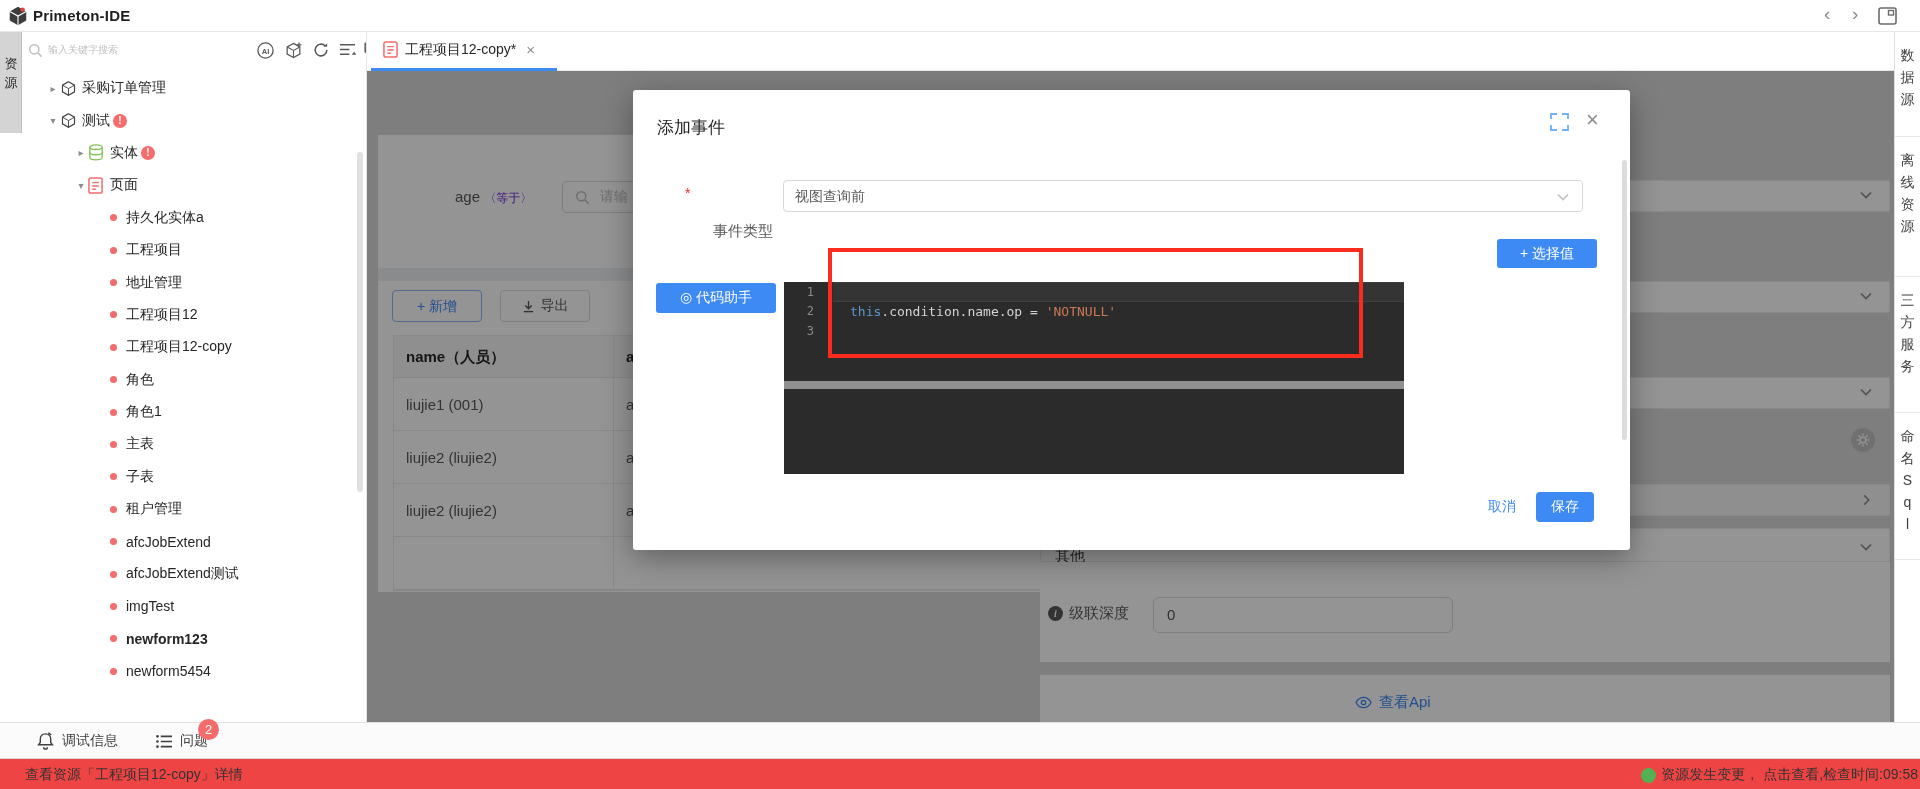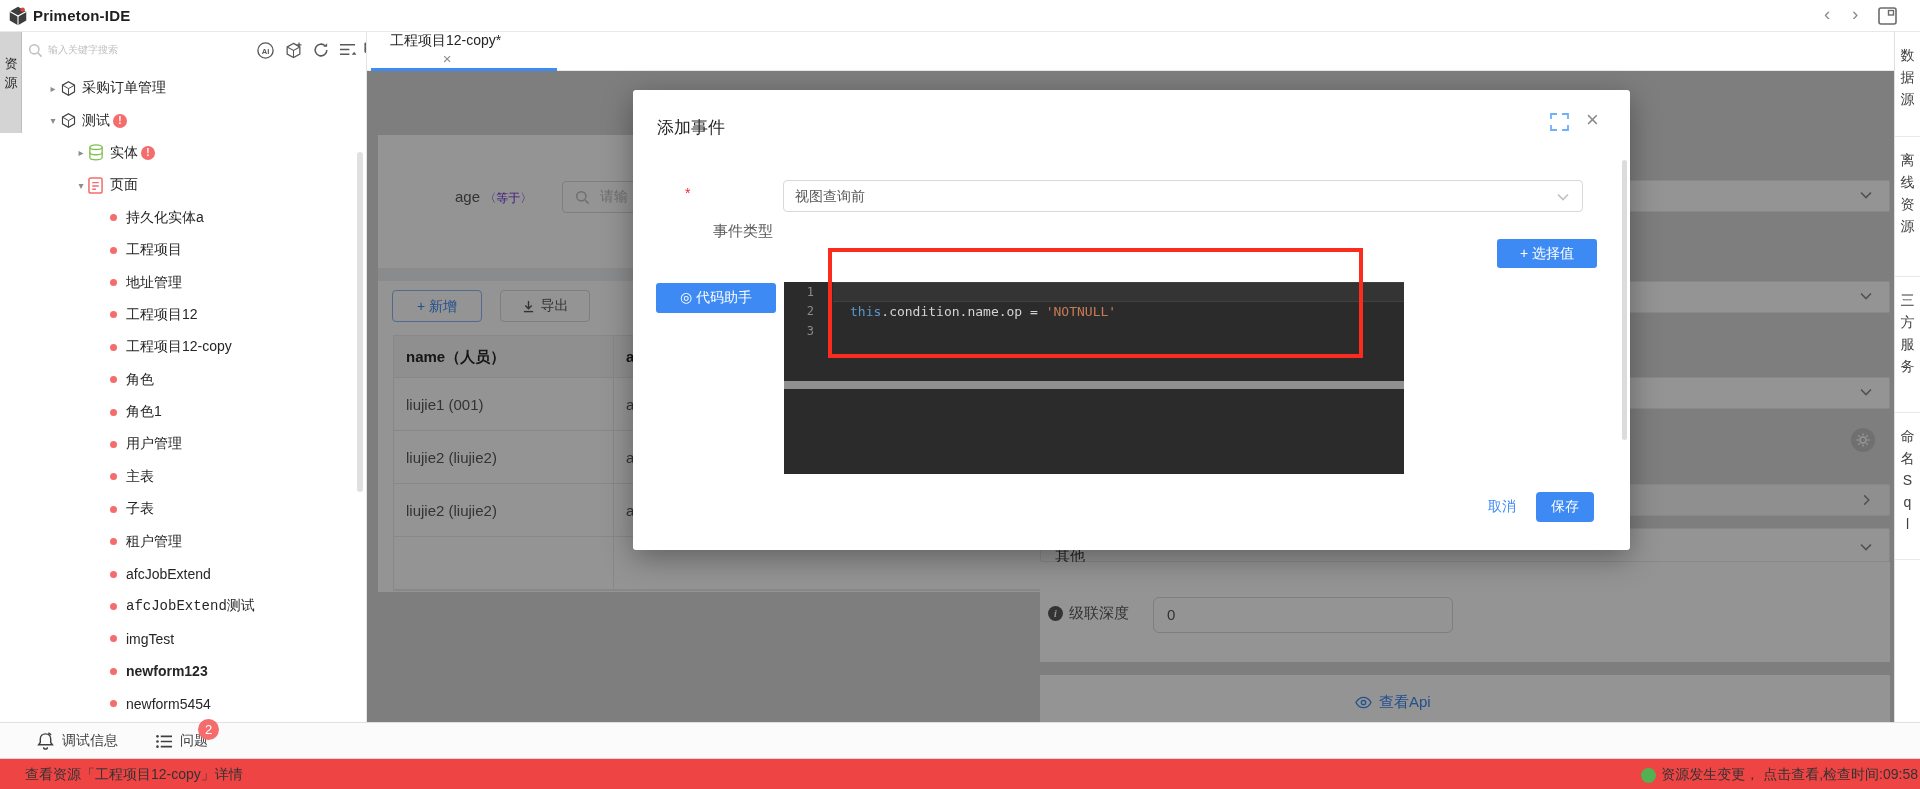--- a/index.html
+++ b/index.html
@@ -28,21 +28,21 @@
   .tree-row { display:flex; align-items:center; height:32.4px; cursor:pointer; }
   .tree-arrow { width:14px; font-size:10px; color:#8c8c8c; text-align:center; flex:0 0 14px; }
   .tree-ic { width:20px; height:17px; flex:0 0 20px; display:flex; align-items:center; }
   .tree-label { font-size:14px; color:#262626; margin-left:2px; white-space:nowrap; }
   .tree-dot { width:7px; height:7px; border-radius:50%; background:#f56c6c; flex:0 0 7px; margin-right:7px; }
   .tree-badge { width:14px; height:14px; border-radius:50%; background:#f56c6c; color:#fff; font-size:10px; font-weight:700; text-align:center; line-height:14px; margin-left:3px; flex:0 0 14px; }
   .side-scroll { left:357px; top:120px; width:6px; height:340px; background:#e0e0e0; border-radius:3px; }
 
   
   .tabbar { left:367px; top:32px; width:1527px; height:39px; background:#fff; border-bottom:1px solid #e8e8e8; }
-  .tab { left:4px; top:0; height:39px; display:flex; align-items:center; padding:0 14px 4px 12px; cursor:pointer;flex-direction:column; }
+  .tab { left:4px; top:0; height:39px; display:flex; align-items:center; padding:0 14px 4px 12px; cursor:pointer; }
   .tab-label { font-size:14px; color:#262626; margin:0 10px 0 7px; }
   .tab-close { font-size:15px; color:#8c8c8c; }
   .tab-underline { left:4px; top:36px; width:186px; height:3px; background:#3d8af5; }
 
   
   .right-rail { left:1894px; top:32px; width:26px; height:726px; background:#fff; border-left:1px solid #e0e0e0; }
   .rail-sec { width:25px; border-bottom:1px solid #e8e8e8; padding-top:12px; cursor:pointer; }
   .rail-sec .ch { width:25px; text-align:center; font-size:14px; color:#404040; line-height:22px; }
 
   
@@ -234,39 +234,35 @@
         <div class="tree-row" style="padding-left: 88px;">
           <span class="tree-dot"></span>
           <span class="tree-label">角色</span>
         </div>
         <div class="tree-row" style="padding-left: 88px;">
           <span class="tree-dot"></span>
           <span class="tree-label">角色1</span>
         </div>
         <div class="tree-row" style="padding-left: 88px;">
           <span class="tree-dot"></span>
-          <span class="tree-label">用户管理</span>
-        </div>
-        <div class="tree-row" style="padding-left: 88px;">
-          <span class="tree-dot"></span>
           <span class="tree-label">主表</span>
         </div>
         <div class="tree-row" style="padding-left: 88px;">
           <span class="tree-dot"></span>
           <span class="tree-label">子表</span>
         </div>
         <div class="tree-row" style="padding-left: 88px;">
           <span class="tree-dot"></span>
           <span class="tree-label">租户管理</span>
         </div>
         <div class="tree-row" style="padding-left: 88px;">
           <span class="tree-dot"></span>
           <span class="tree-label">afcJobExtend</span>
         </div>
-        <div class="tree-row" style="padding-left: 88px; font-family: Liberation Mono, monospace;">
+        <div class="tree-row" style="padding-left: 88px;">
           <span class="tree-dot"></span>
           <span class="tree-label">afcJobExtend测试</span>
         </div>
         <div class="tree-row" style="padding-left: 88px;">
           <span class="tree-dot"></span>
           <span class="tree-label">imgTest</span>
         </div>
         <div class="tree-row" style="padding-left: 88px; font-weight: bold;">
           <span class="tree-dot"></span>
           <span class="tree-label">newform123</span>

